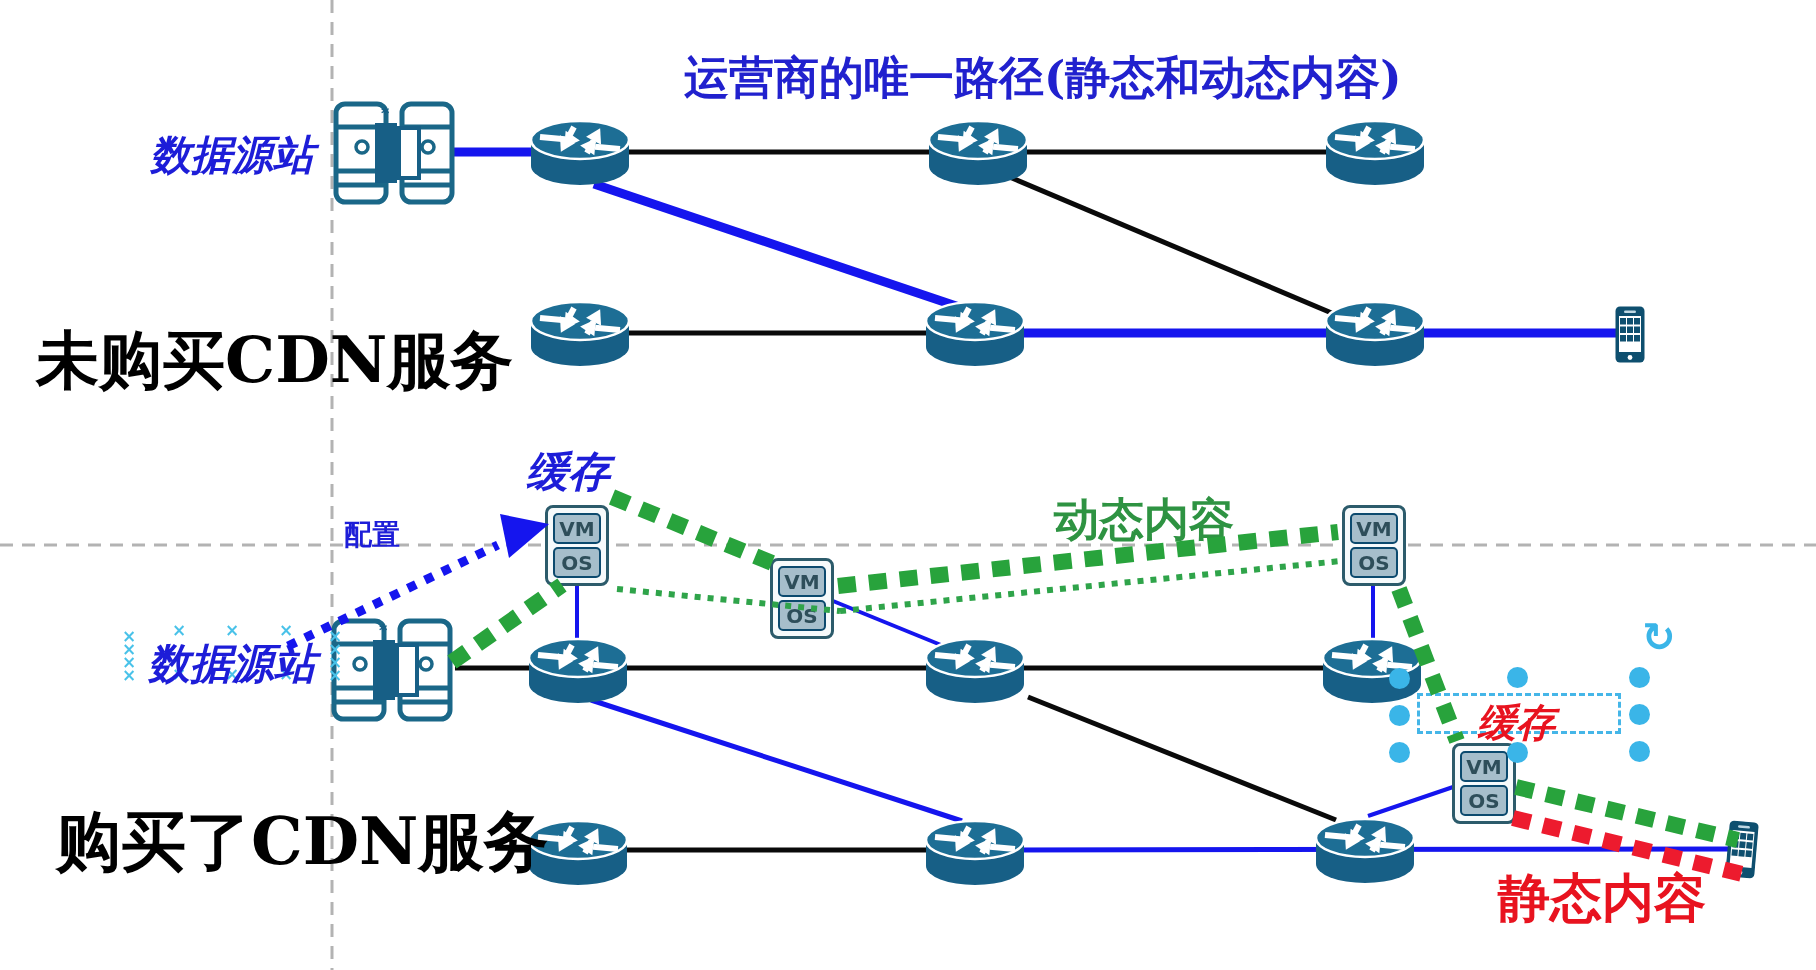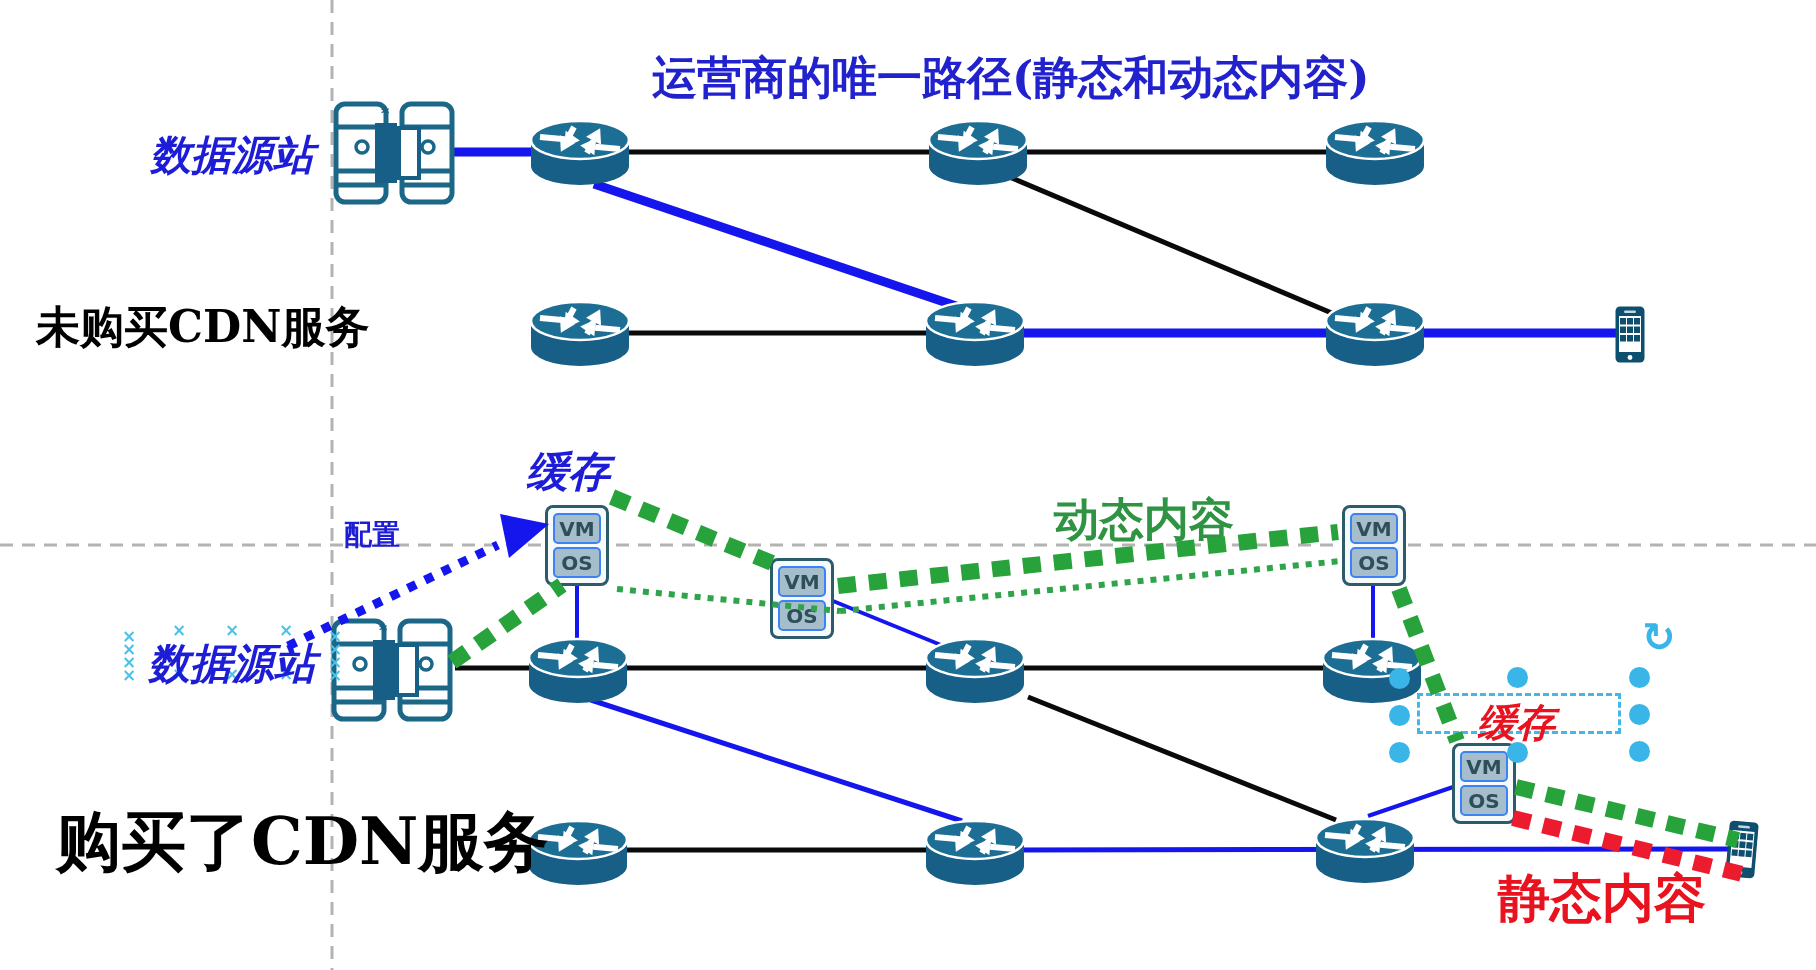--- a/index.html
+++ b/index.html
@@ -1,46 +1,46 @@
 <!DOCTYPE html>
 <html><head>
 <meta charset="utf-8">
 <style>
   html,body{margin:0;padding:0;background:#ffffff;}
   #canvas{position:relative;width:1816px;height:970px;background:#ffffff;overflow:hidden;
           font-family:"DejaVu Sans","Liberation Sans",sans-serif;}
   svg.layer{position:absolute;left:0;top:0;width:1816px;height:970px;pointer-events:none;}
   
   .lbl{position:absolute;white-space:nowrap;}
-  .title{left:652px;top:48px;font-size:45px;font-weight:bold;color:#2121CE;
+  .title{left:684px;top:48px;font-size:45px;font-weight:bold;color:#2121CE;
          font-family:"DejaVu Serif","Liberation Serif",serif;}
   .origin-top{left:150px;top:128px;font-size:41px;font-weight:bold;font-style:italic;color:#1D1DD8;
          font-family:"DejaVu Serif","Liberation Serif",serif;}
   .origin-bottom{left:148px;top:636px;font-size:42px;font-weight:bold;font-style:italic;color:#1D1DD8;
          font-family:"DejaVu Serif","Liberation Serif",serif;}
-  .nocdn{left:36px;top:298px;font-size:44px;font-weight:bold;color:#000;
+  .nocdn{left:36px;top:318px;font-size:63px;font-weight:bold;color:#000;
          font-family:"DejaVu Serif","Liberation Serif",serif;}
   .buycdn{left:56px;top:798px;font-size:65px;font-weight:bold;color:#000;
          font-family:"DejaVu Serif","Liberation Serif",serif;}
   .cache1{left:526px;top:444px;font-size:42px;font-weight:bold;font-style:italic;color:#1D1DD8;
          font-family:"DejaVu Serif","Liberation Serif",serif;}
   .config{left:344px;top:516px;font-size:28px;font-weight:bold;color:#1D1DD8;
          font-family:"DejaVu Serif","Liberation Serif",serif;}
   .dynamic{left:1054px;top:490px;font-size:45px;font-weight:bold;color:#2E9342;
          font-family:"DejaVu Serif","Liberation Serif",serif;}
   .cache2{left:1477px;top:696px;font-size:39px;font-weight:bold;font-style:italic;color:#E8131F;
          font-family:"DejaVu Serif","Liberation Serif",serif;}
   .static{left:1498px;top:864px;font-size:52px;font-weight:bold;color:#E8131F;
          font-family:"DejaVu Serif","Liberation Serif",serif;}
   
   .icon{position:absolute;}
   .vmbox{position:absolute;width:64px;height:81px;box-sizing:border-box;border:3px solid #2C5B6B;
          border-radius:8px;background:#F6FAFB;display:flex;flex-direction:column;
          justify-content:space-evenly;align-items:center;padding:2px 0;}
-  .vmbox .cell{width:48px;height:31px;box-sizing:border-box;border:2px solid #3b82f6;border-radius:5px;
+  .vmbox .cell{width:48px;height:31px;box-sizing:border-box;border:2px solid #0c4a6e;border-radius:5px;
          background:#A6BECB;display:flex;align-items:center;justify-content:center;
          font-weight:bold;font-size:20px;color:#2E4E5A;font-family:"DejaVu Sans","Liberation Sans",sans-serif;}
   
   .sel-rect{position:absolute;left:1417px;top:693px;width:204px;height:41px;
             border:3px dashed #45B6E8;box-sizing:border-box;}
   .handle{position:absolute;width:21px;height:21px;border-radius:50%;background:#3AB5E8;}
   .rotate{position:absolute;left:1642px;top:614px;font-size:40px;font-weight:bold;color:#3AB5E8;
           font-family:"DejaVu Sans","Liberation Sans",sans-serif;}
   .xmark{position:absolute;color:#49C2E9;font-weight:bold;font-size:17px;line-height:13px;}
   .xchain{display:flex;flex-direction:column;gap:0;}

